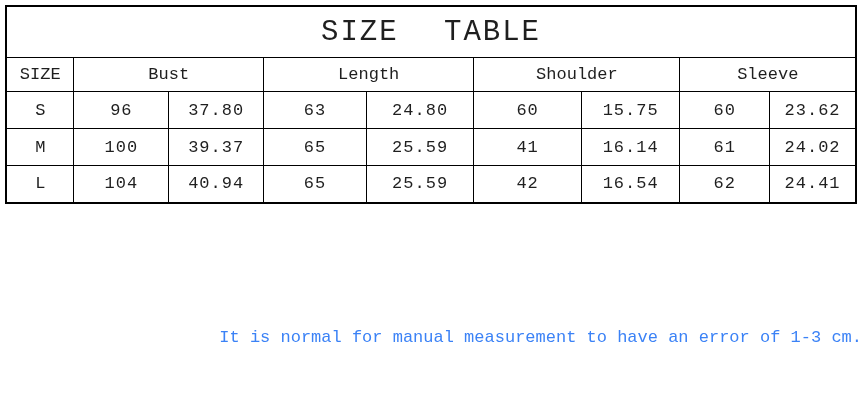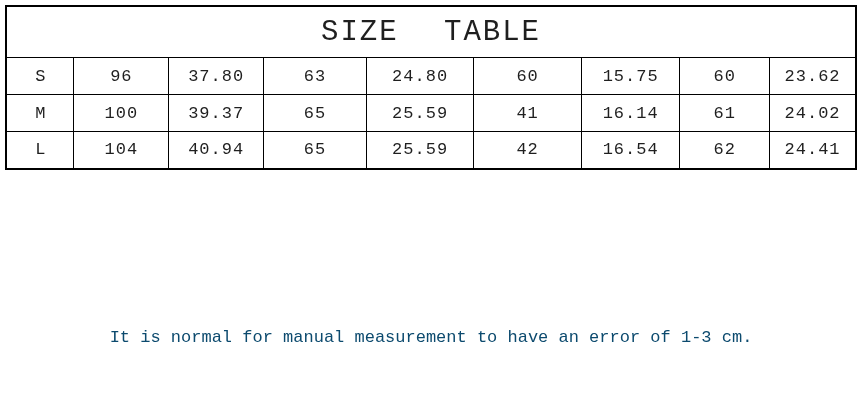--- a/index.html
+++ b/index.html
@@ -49,23 +49,23 @@
     text-align: left;
     padding-left: 3px;
   }
   td.num { letter-spacing: 1px; }
   .footnote {
     position: absolute;
     left: 0;
     top: 328px;
     width: 862px;
     margin: 0;
-    text-align: center;
+    text-align: right;
     font-size: 17px;
-    color: #0c4a6e;
+    color: #3b82f6;
   }
 </style>
 </head>
 <body>
 
 <div class="page">
 
   <table class="size-table">
     <colgroup>
       <col style="width:8.0%">
@@ -74,20 +74,27 @@
       <col style="width:12.1%">
       <col style="width:12.65%">
       <col style="width:12.65%">
       <col style="width:11.6%">
       <col style="width:10.55%">
       <col style="width:10.15%">
     </colgroup>
     <thead>
       <tr class="title-row">
         <th colspan="9">SIZE TABLE</th>
+      </tr>
+      <tr class="group-row">
+        <th class="cell-left">SIZE</th>
+        <th colspan="2">Bust</th>
+        <th colspan="2">Length</th>
+        <th colspan="2">Shoulder</th>
+        <th colspan="2">Sleeve</th>
       </tr>
     </thead>
     <tbody id="size-rows">
         <tr>
           <th class="cell-left">S</th>
           <td class="num">96</td>
           <td class="num">37.80</td>
           <td class="num">63</td>
           <td class="num">24.80</td>
           <td class="num">60</td>

